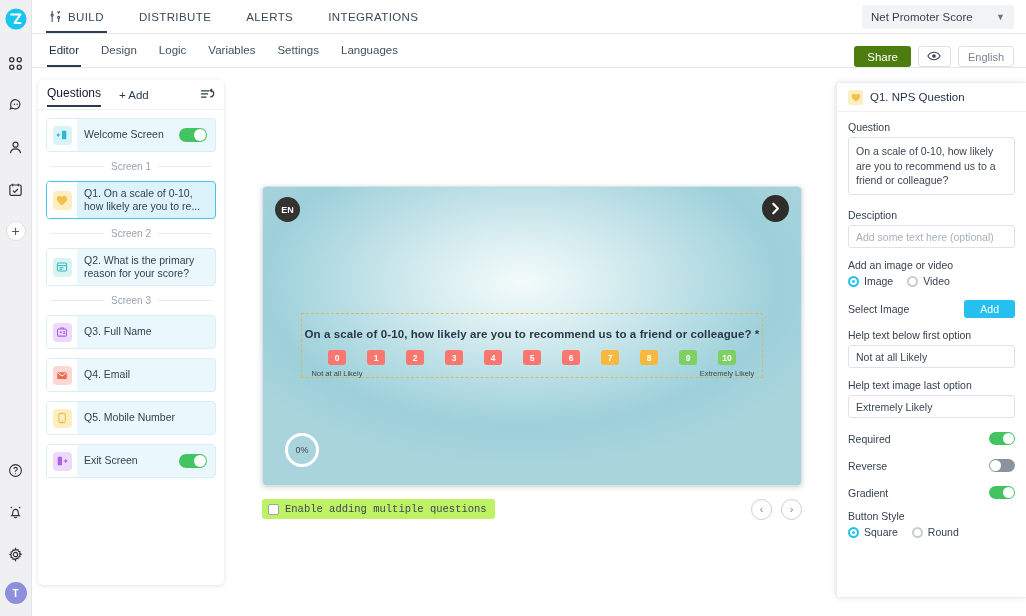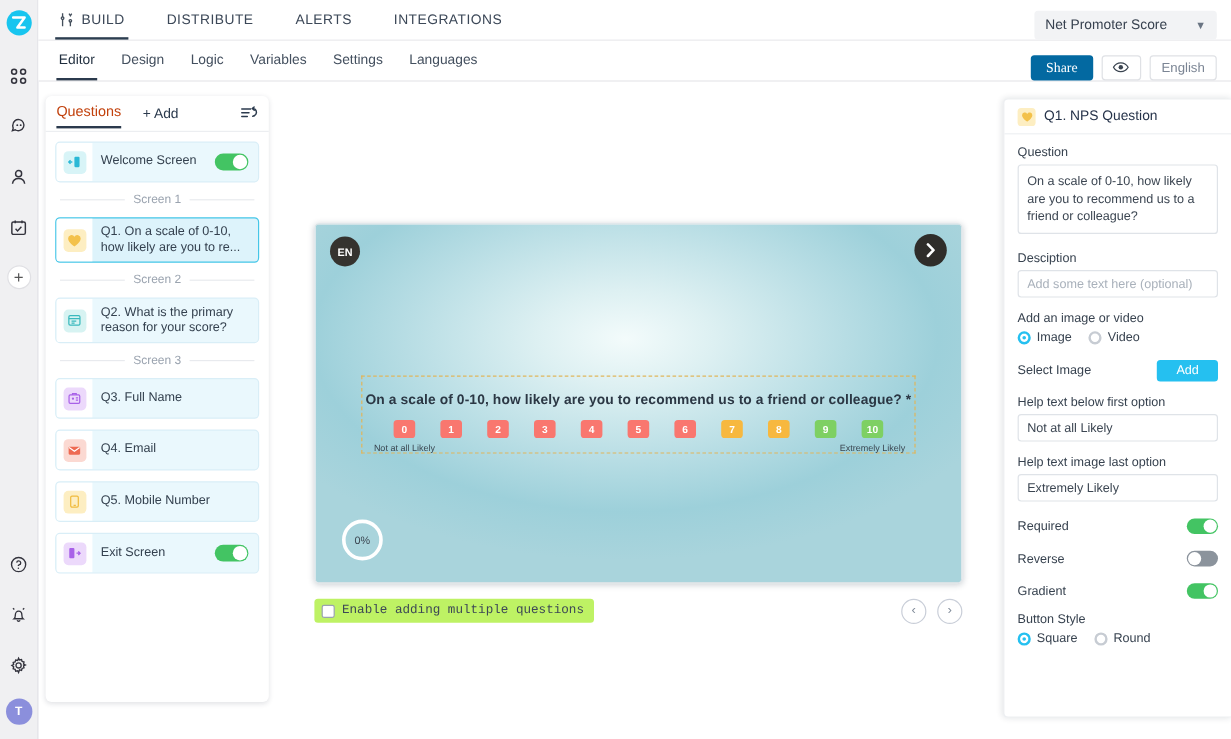--- a/index.html
+++ b/index.html
@@ -56,21 +56,21 @@
     padding: 0 17px; font-size: 11.5px; letter-spacing: .4px;
     color:#3c4858; cursor:pointer; position: relative;
     border-right: 1px solid transparent;
   }
   .topnav-item.bordered { border-right: 1px solid #e6e7ea; }
   .topnav-item.active::after {
     content:''; position:absolute; left: 14px; right: 14px; bottom: 0;
     height: 2px; background: #2c3e50;
   }
   .topnav-item .ti { display:flex; align-items:center; color:#55606d; }
-  .topbar-right { margin-left:auto; display:flex; align-items:flex-end; padding-right: 12px; }
+  .topbar-right { margin-left:auto; display:flex; align-items:center; padding-right: 12px; }
   .survey-select {
     display:flex; align-items:center; justify-content: space-between;
     width: 152px; height: 24px; padding: 0 9px;
     background: #f2f3f5; border-radius: 3px; font-size: 11.5px; color:#37414f;
     cursor:pointer;
   }
   .survey-select .chev { font-size: 9px; color:#6a7583; }
 
   
   .subbar {
@@ -84,23 +84,23 @@
     0; cursor:pointer; position:relative; color:#44505f;
   }
   .subtab:first-child { margin-left: 6px; }
   .subtab.active { color:#1f2d3d; }
   .subtab.active::after {
     content:''; position:absolute; left: 9px; right: 9px; bottom: 0;
     height: 2px; background:#2b3a4d;
   }
   .subbar-right { margin-left:auto; display:flex; align-items:center; gap:7px; padding-right: 12px; }
   .btn-share {
-    background:#0369a1; color:#fff; border:none; border-radius:3px;
+    background:#4d7c0f; color:#fff; border:none; border-radius:3px;
     height: 21px; padding: 0 13px; font-size: 11.5px; cursor:pointer;
-    font-family:Liberation Serif, serif;
+    font-family:Liberation Sans, sans-serif;
   }
   .btn-eye {
     width: 33px; height: 21px; border:1px solid #dfe1e5; border-radius:3px;
     background:#fff; display:flex;align-items:center;justify-content:center; cursor:pointer;
   }
   .btn-lang {
     height: 21px; border:1px solid #dfe1e5; border-radius:3px; background:#fff;
     padding: 0 9px; display:flex;align-items:center; font-size: 11px; color:#7b8594; cursor:pointer;
   }
 
@@ -109,21 +109,21 @@
     position:absolute; left: 38px; top: 80px; width: 186px; height: 505px;
     background:#fff; border-radius: 5px;
     box-shadow: 0 1px 4px rgba(30,40,60,.13);
     display:flex; flex-direction:column;
   }
   .qpanel-head {
     display:flex; align-items:center; height: 30px; padding: 0 9px;
     border-bottom: 1px solid #eceef1; position: relative;
   }
   .qp-title {
-    font-size: 12px; color:#c2410c; font-weight: 500; position:relative;
+    font-size: 12px; color:#0f172a; font-weight: 500; position:relative;
     padding-bottom: 6px; margin-top: 2px;
   }
   .qp-title::after {
     content:''; position:absolute; left:0; right:0; bottom:-1px; height:2px; background:#2b3a4d;
   }
   .qp-add { font-size: 11.5px; color:#2b3a4d; margin-left: 18px; cursor:pointer; }
   .qp-reorder { margin-left:auto; cursor:pointer; display:flex; align-items:center; color:#2b3a4d;}
   .qlist { padding: 8px 8px 0 8px; overflow: hidden; flex: 1; }
   .qitem {
     display:flex; align-items:center; height: 34px;

